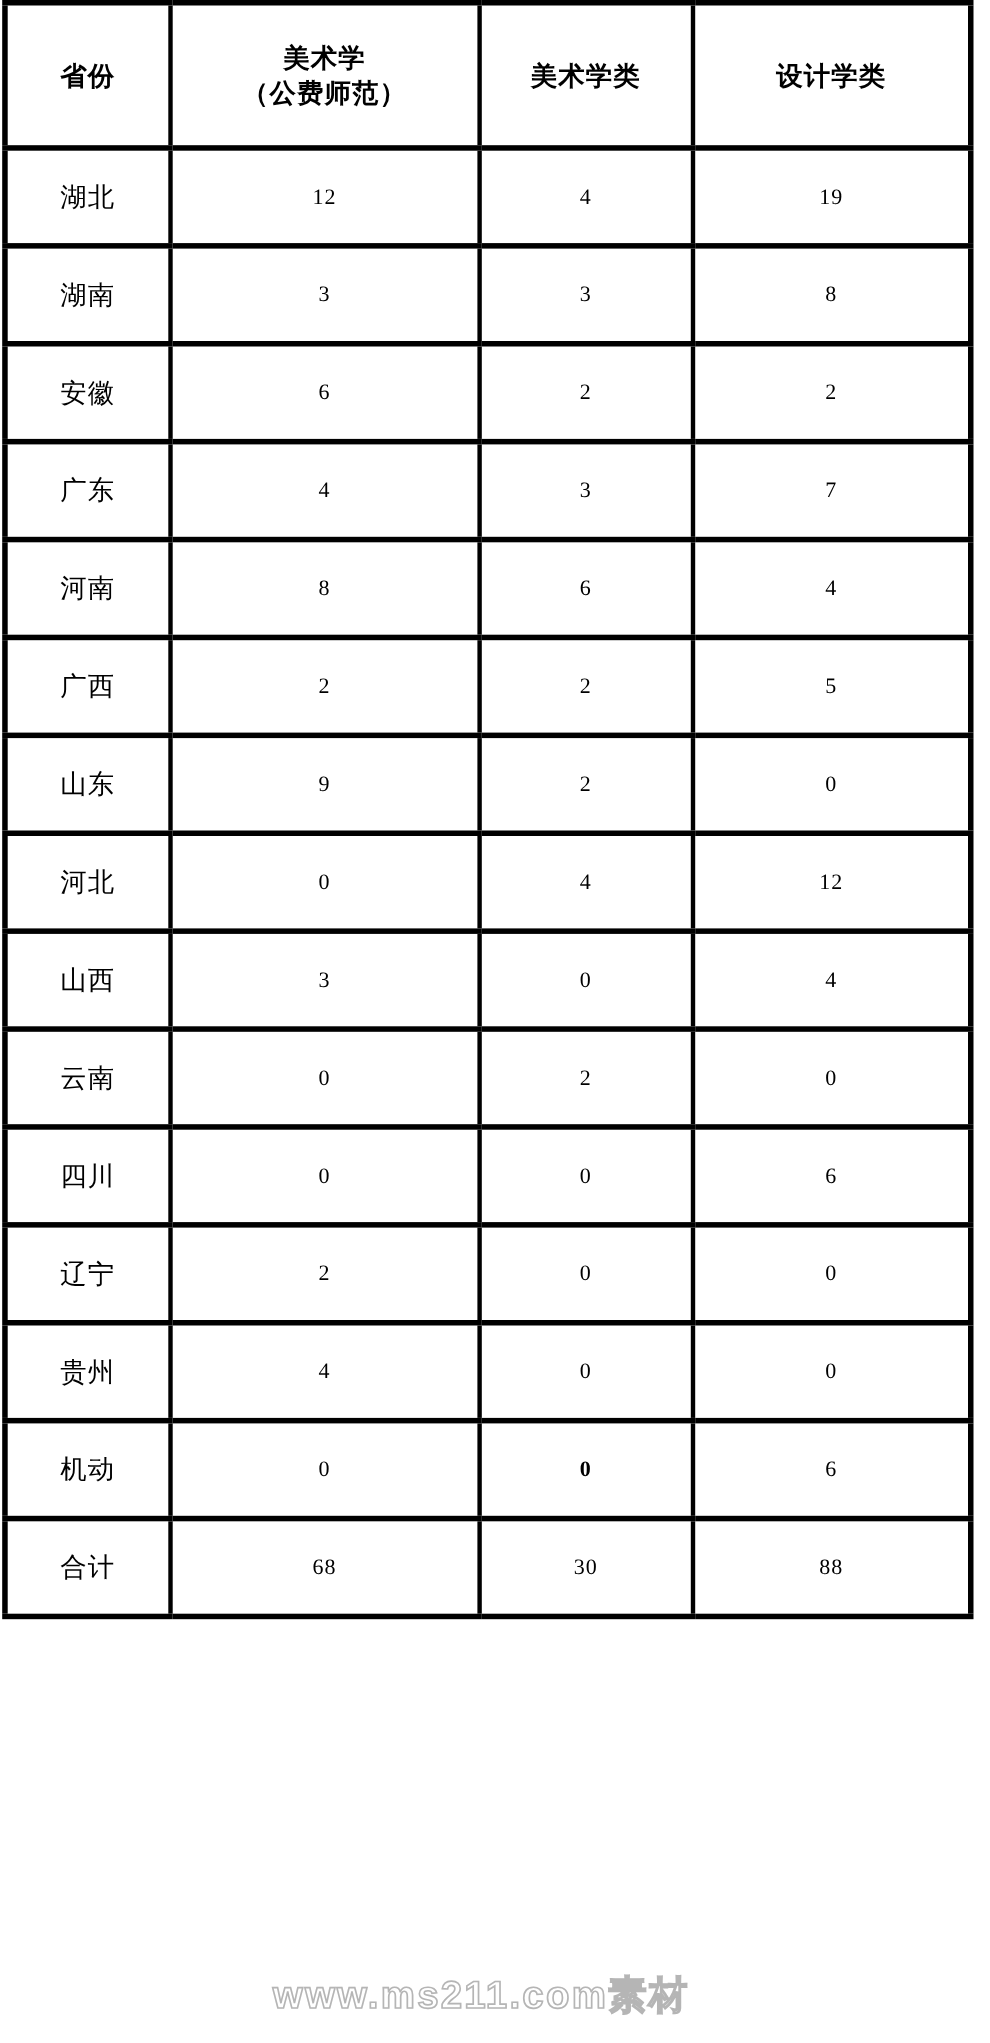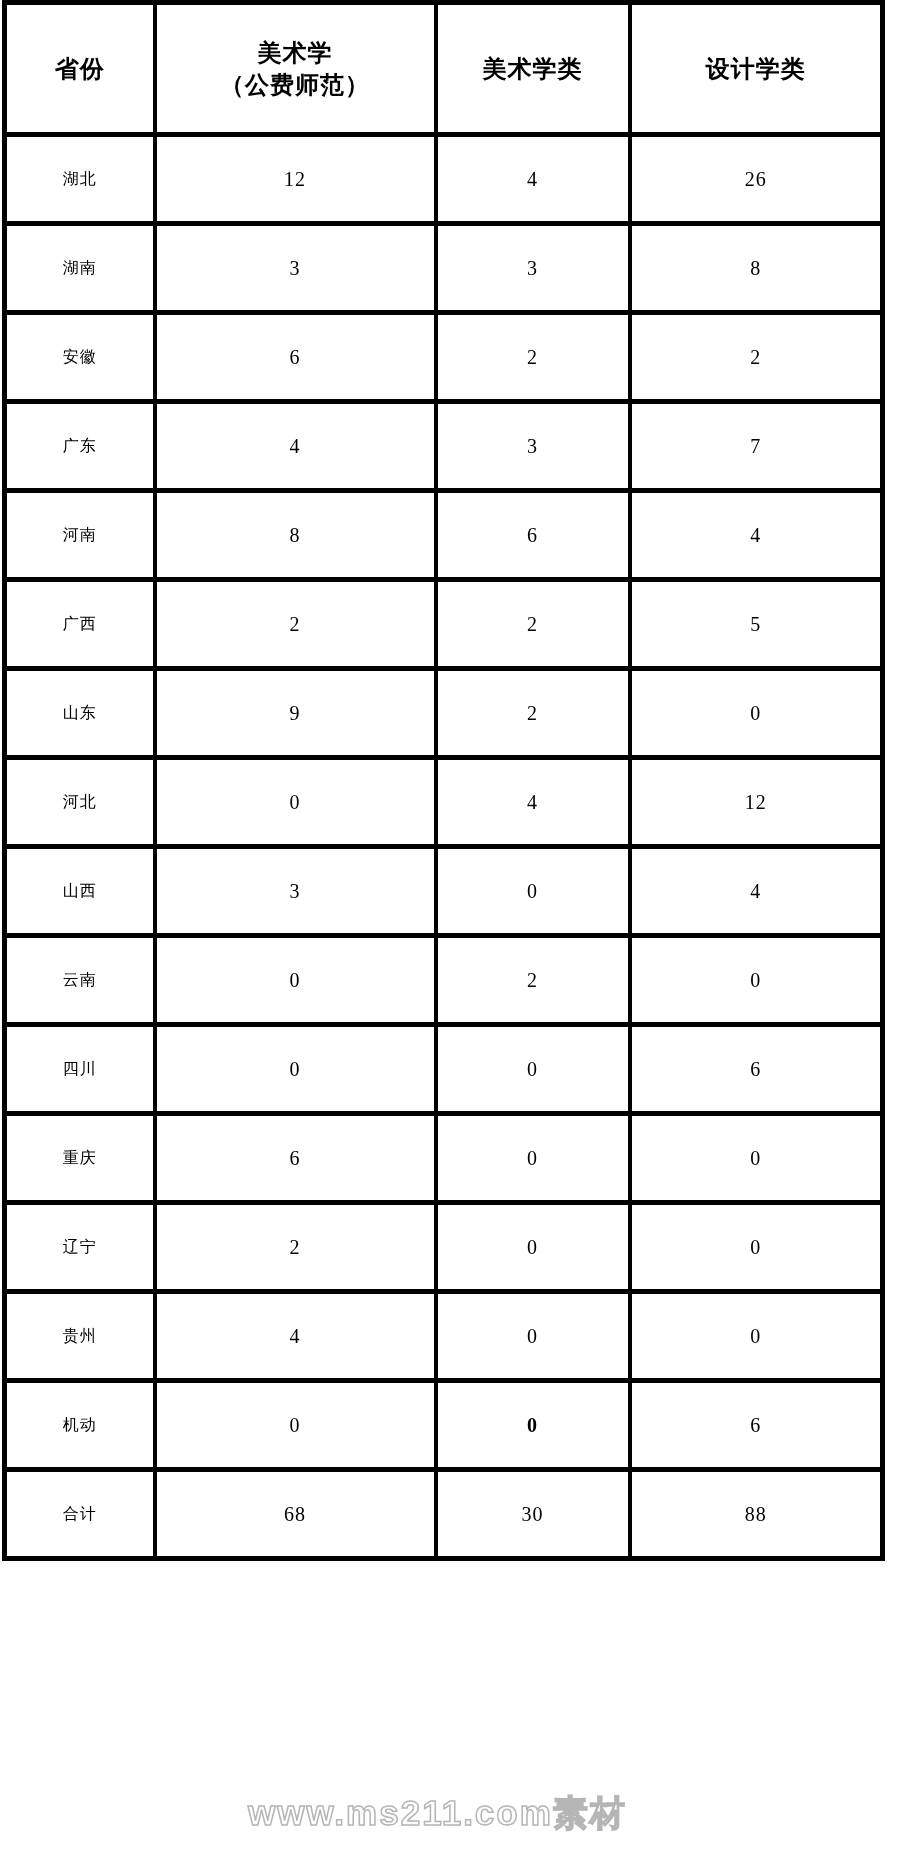--- a/index.html
+++ b/index.html
@@ -38,21 +38,21 @@
   table.quota-table { border: 5px solid #000; }
   tr.header-row { height: 132px; }
   tr.header-row td {
     font-weight: bold;
     font-size: 24px;
     letter-spacing: 1px;
   }
   .hdr-line2 { }
   tbody tr { height: 89px; }
   td.province {
-    font-size: 16px;
+    font-size: 24px;
     letter-spacing: 1px;
   }
   td.num {
     font-size: 20px;
     letter-spacing: 1px;
     margin-left: 27px;
   }
   td.num.bold { font-weight: bold; }
   .watermark {
     position: absolute;
@@ -96,21 +96,21 @@
         <td>
           <span>设计学类</span>
         </td>
       </tr>
     </thead>
     <tbody>
         <tr>
           <td class="province">湖北</td>
           <td class="num">12</td>
           <td class="num">4</td>
-          <td class="num">26</td>
+          <td class="num">19</td>
         </tr>
         <tr>
           <td class="province">湖南</td>
           <td class="num">3</td>
           <td class="num">3</td>
           <td class="num">8</td>
         </tr>
         <tr>
           <td class="province">安徽</td>
           <td class="num">6</td>
@@ -159,26 +159,20 @@
           <td class="num">2</td>
           <td class="num">0</td>
         </tr>
         <tr>
           <td class="province">四川</td>
           <td class="num">0</td>
           <td class="num">0</td>
           <td class="num">6</td>
         </tr>
         <tr>
-          <td class="province">重庆</td>
-          <td class="num">6</td>
-          <td class="num">0</td>
-          <td class="num">0</td>
-        </tr>
-        <tr>
           <td class="province">辽宁</td>
           <td class="num">2</td>
           <td class="num">0</td>
           <td class="num">0</td>
         </tr>
         <tr>
           <td class="province">贵州</td>
           <td class="num">4</td>
           <td class="num">0</td>
           <td class="num">0</td>

